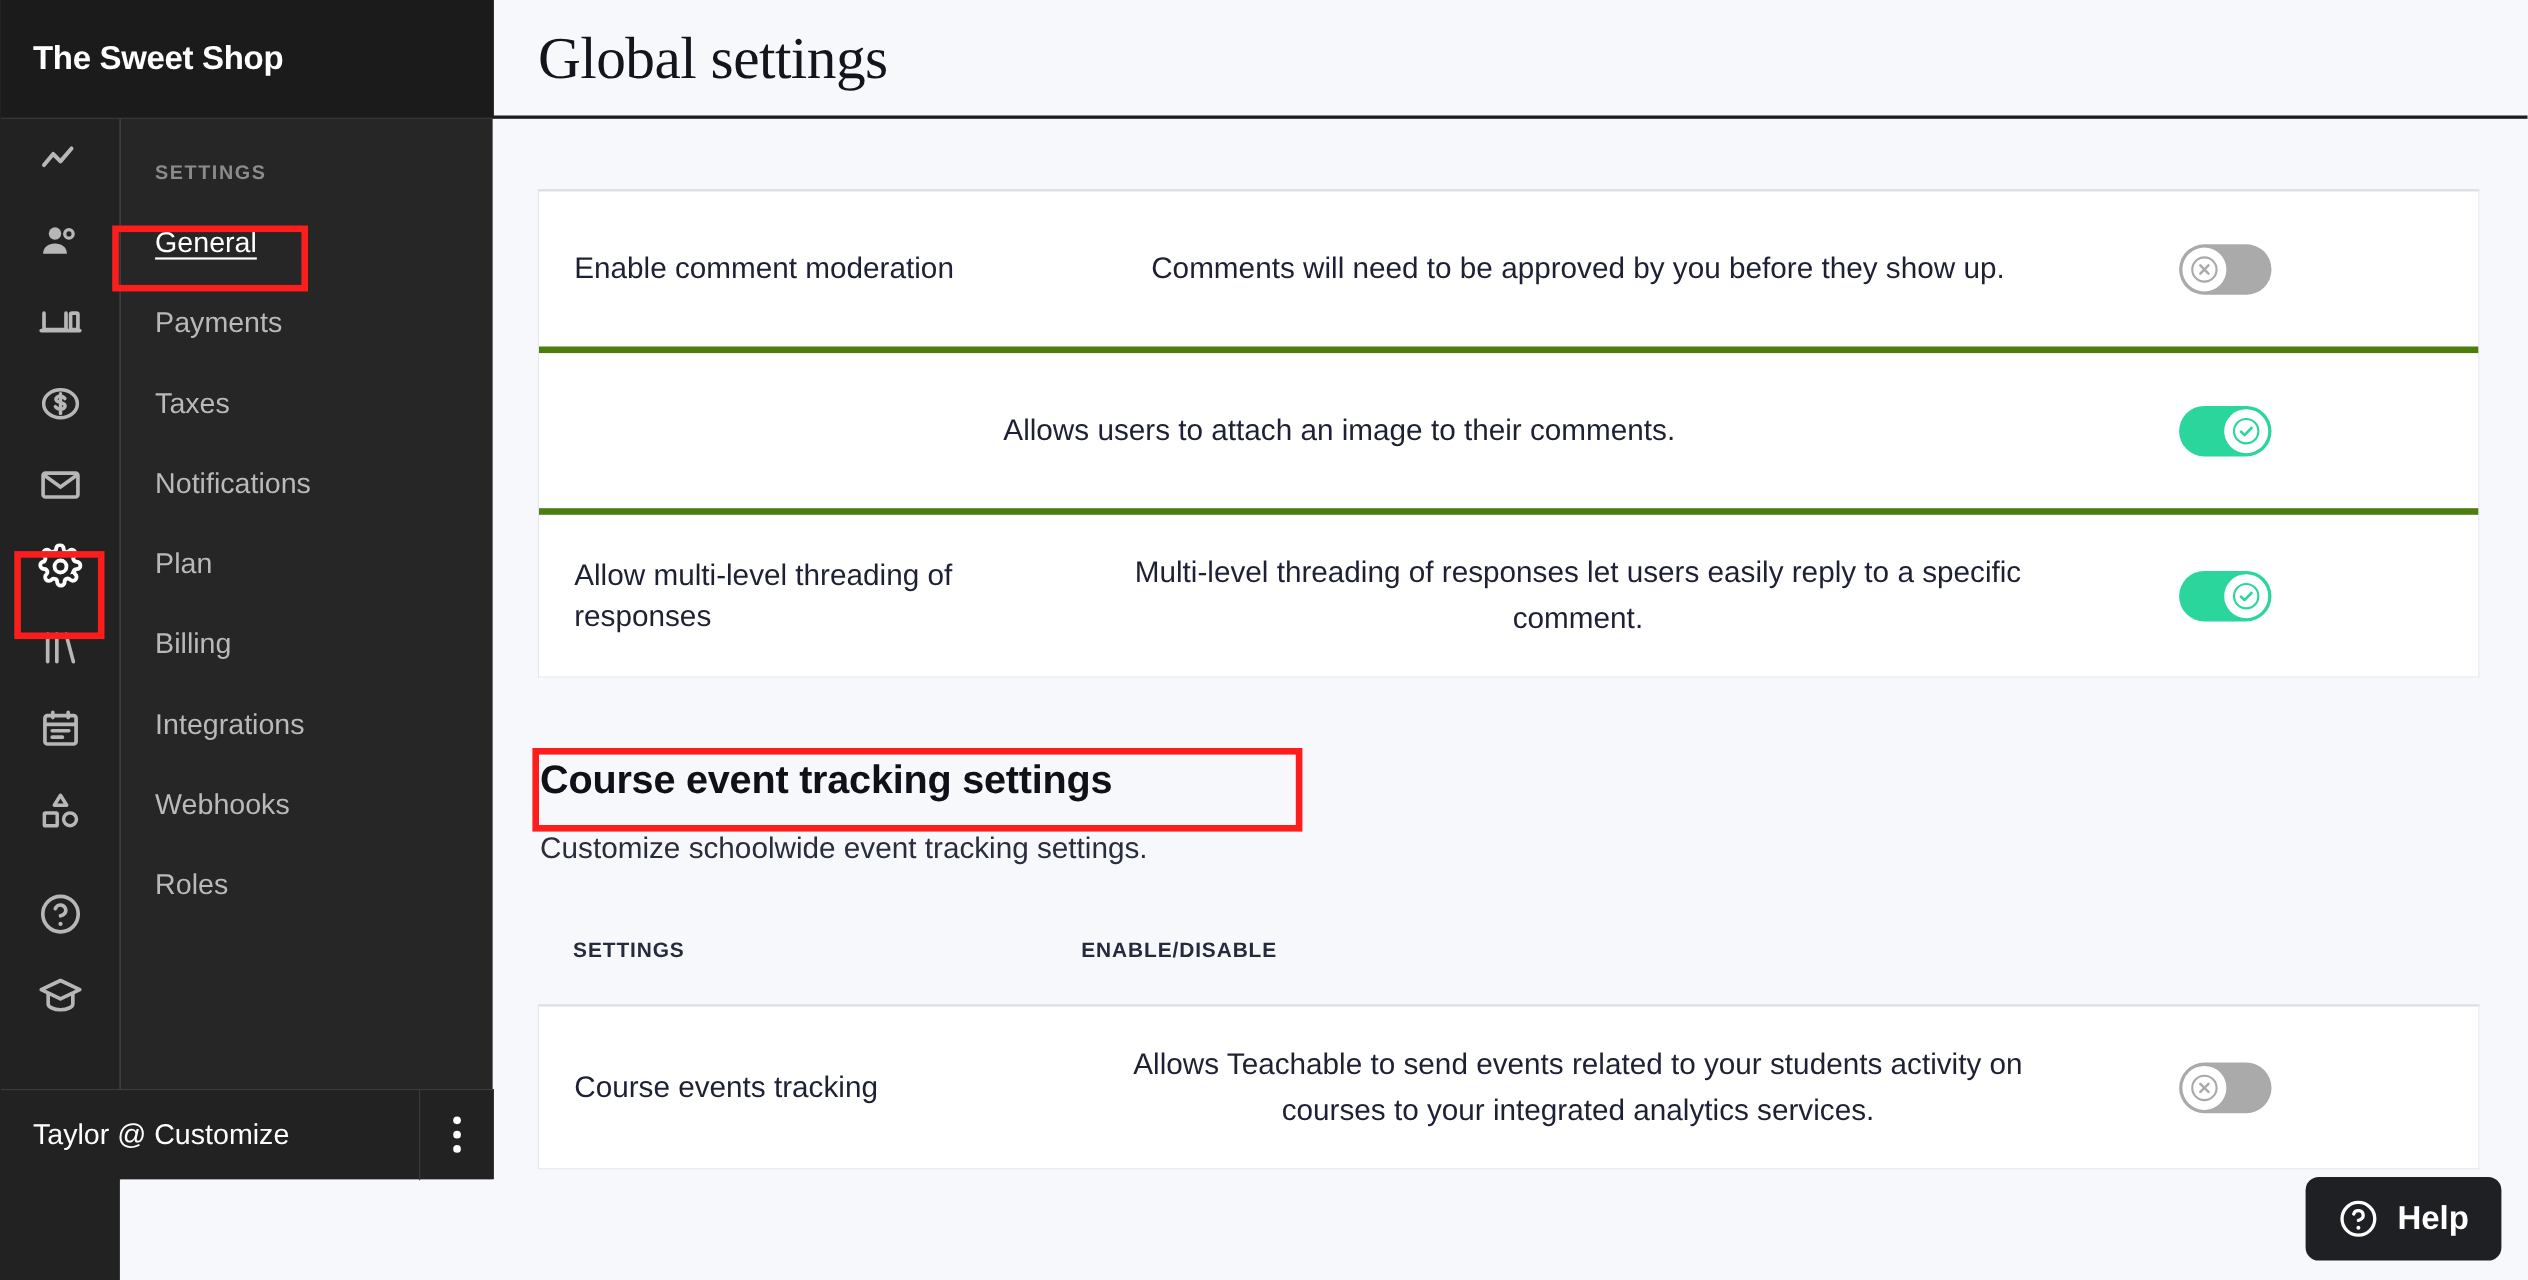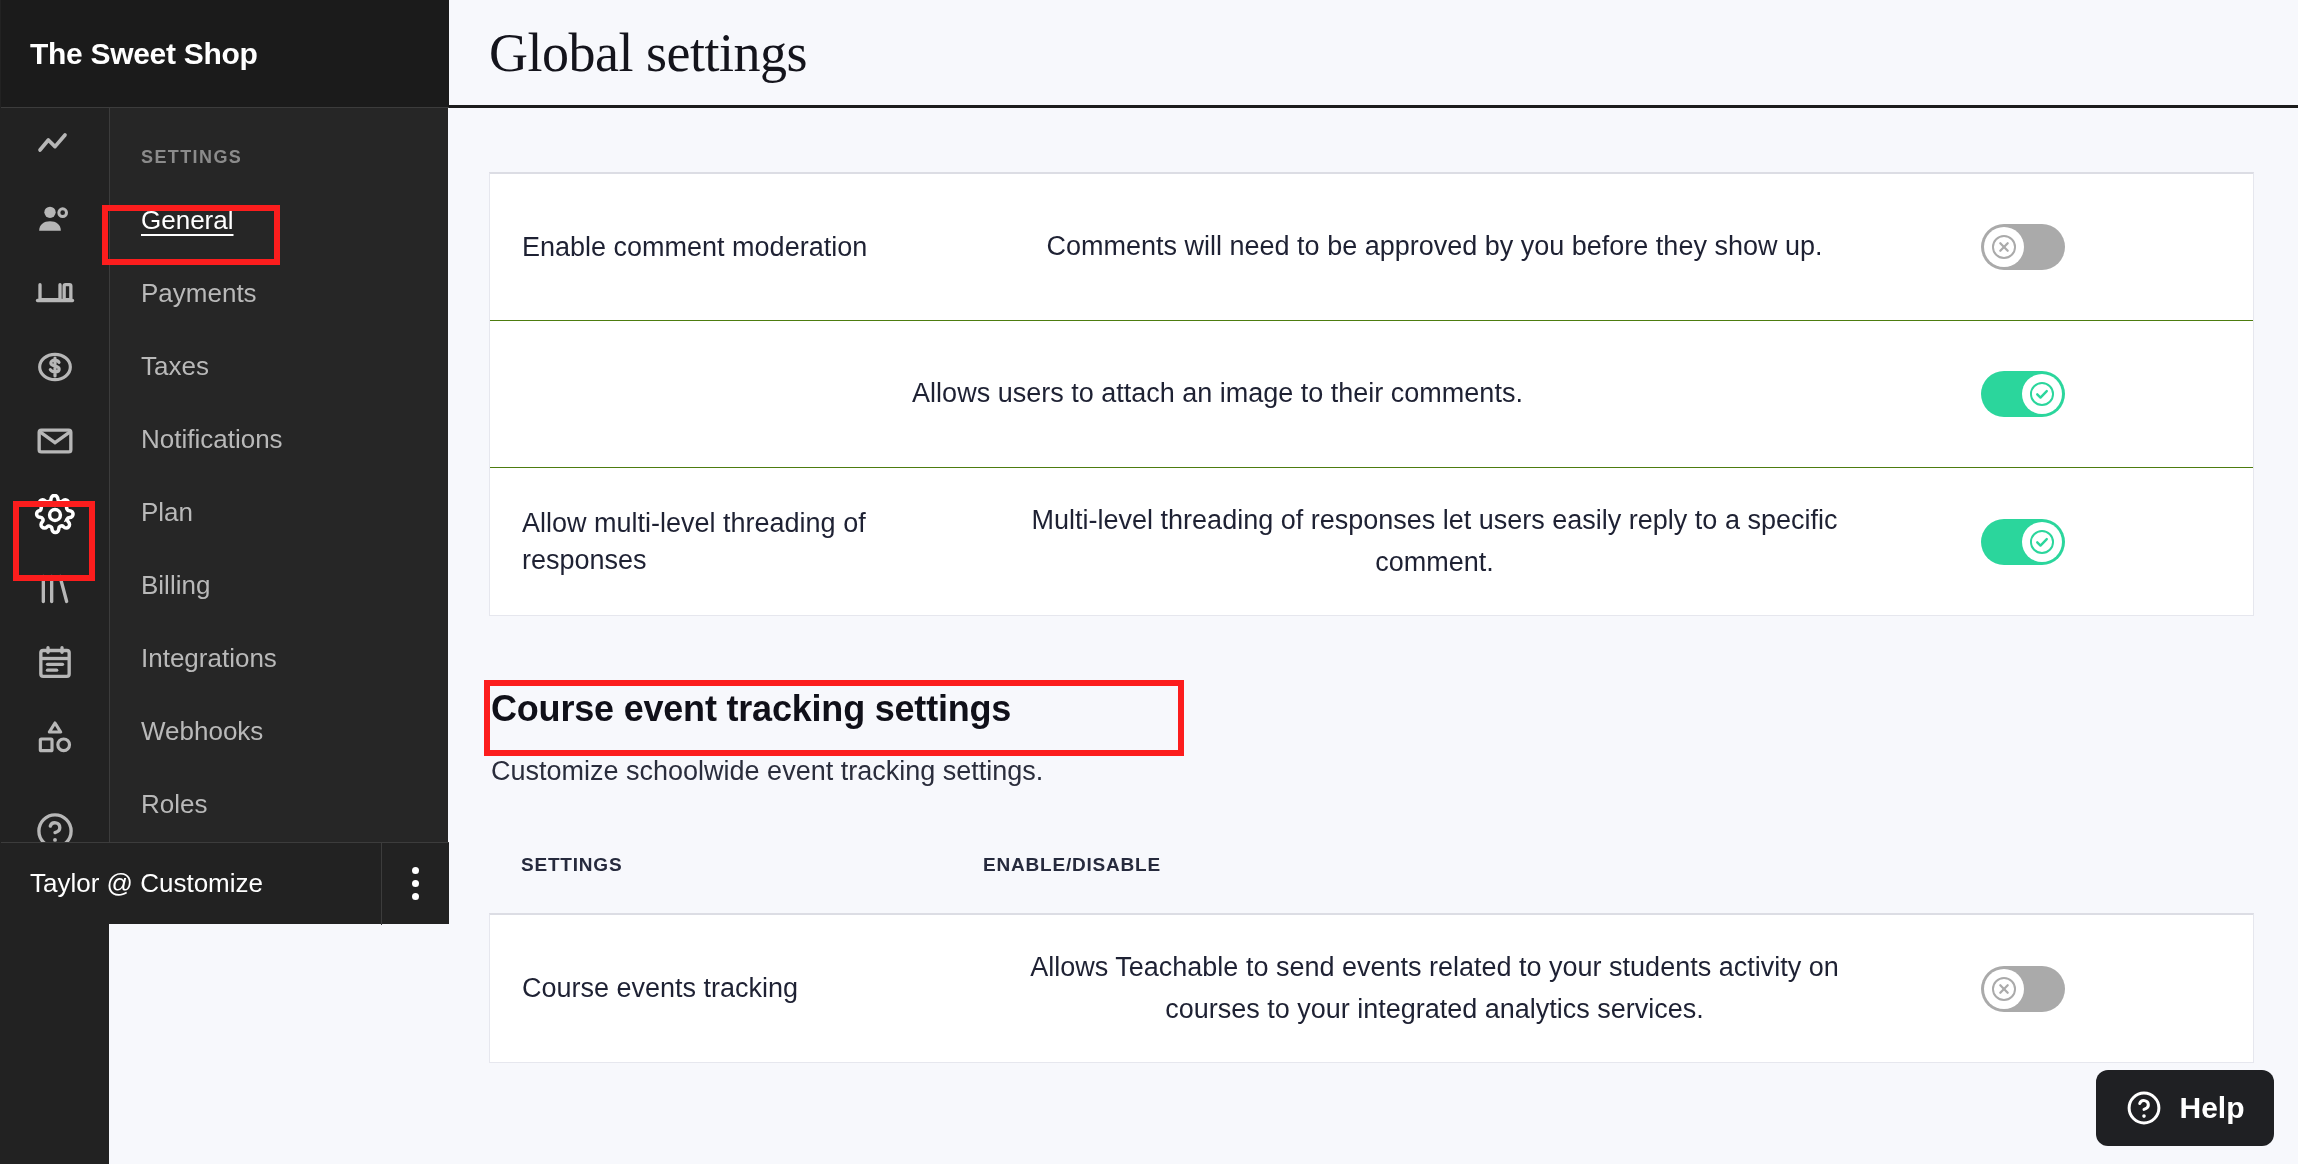--- a/index.html
+++ b/index.html
@@ -24,21 +24,21 @@
   .rail-ico {
     width: 109px; height: 74px;
     display: flex; align-items: center; justify-content: center;
     color: #b7b7b7;
   }
   .rail-ico svg { display: block; }
   .rail-gap { height: 20px; }
 
   
   .subnav {
-    width: 339px; height: 924px;
+    width: 339px; height: 1072px;
     background: #262626;
     flex: 0 0 339px;
     border-left: 1px solid #3c3c3c;
     position: relative;
     display: flex; flex-direction: column;
   }
   .brand {
     position: absolute; top: 0; left: -109px;
     width: 448px; height: 108px;
     background: #1b1b1b;
@@ -124,21 +124,21 @@
 
   
   .card {
     background: #ffffff;
     border: 1px solid #e6e7ee;
     border-top: 2px solid #dcdde4;
   }
   .card.first { margin-top: 64px; }
   .row {
     display: flex; align-items: center;
-    border-bottom: 1px solid #4d7c0f;
+    border-bottom: 6px solid #4d7c0f;
     min-height: 147px;
     padding: 0 0 0 32px;
   }
   .row:last-child { border-bottom: none; gap: 24px; }
   .col-setting {
     width: 434px; flex: 0 0 434px;
     font-size: 27px; color: #1e2133; line-height: 1.35;
     padding-right: 24px;
   }
   .col-desc {

